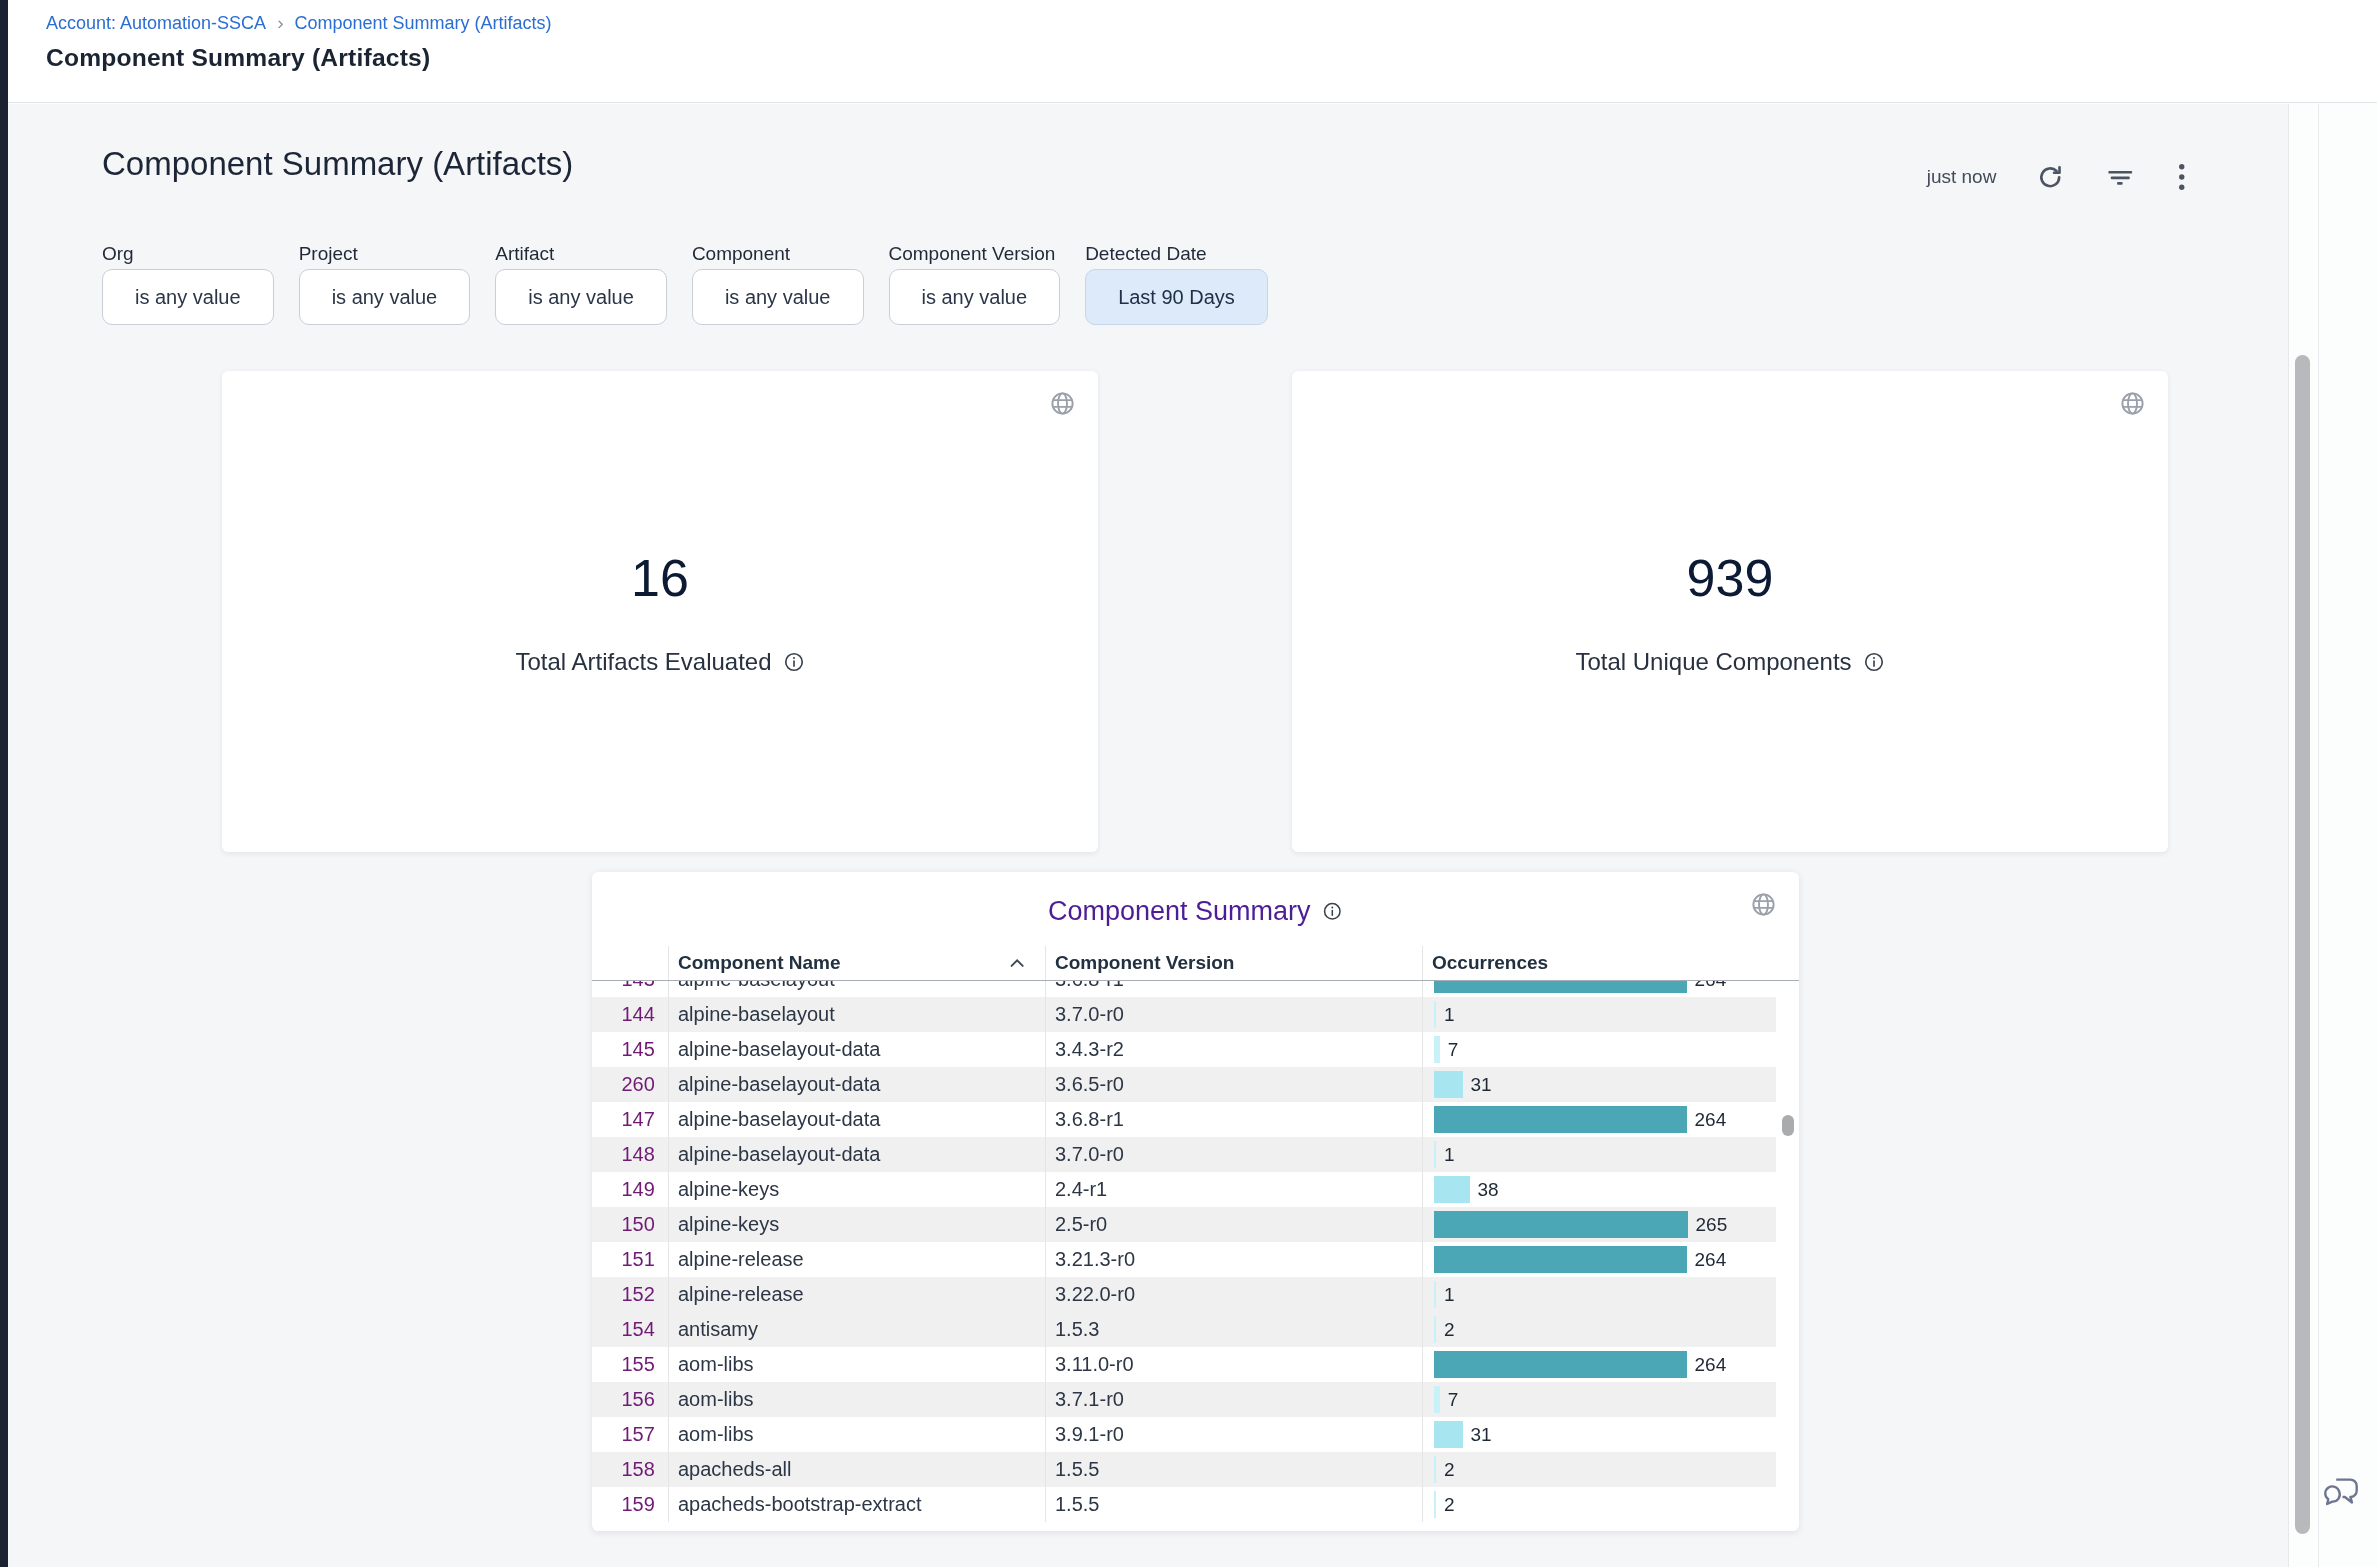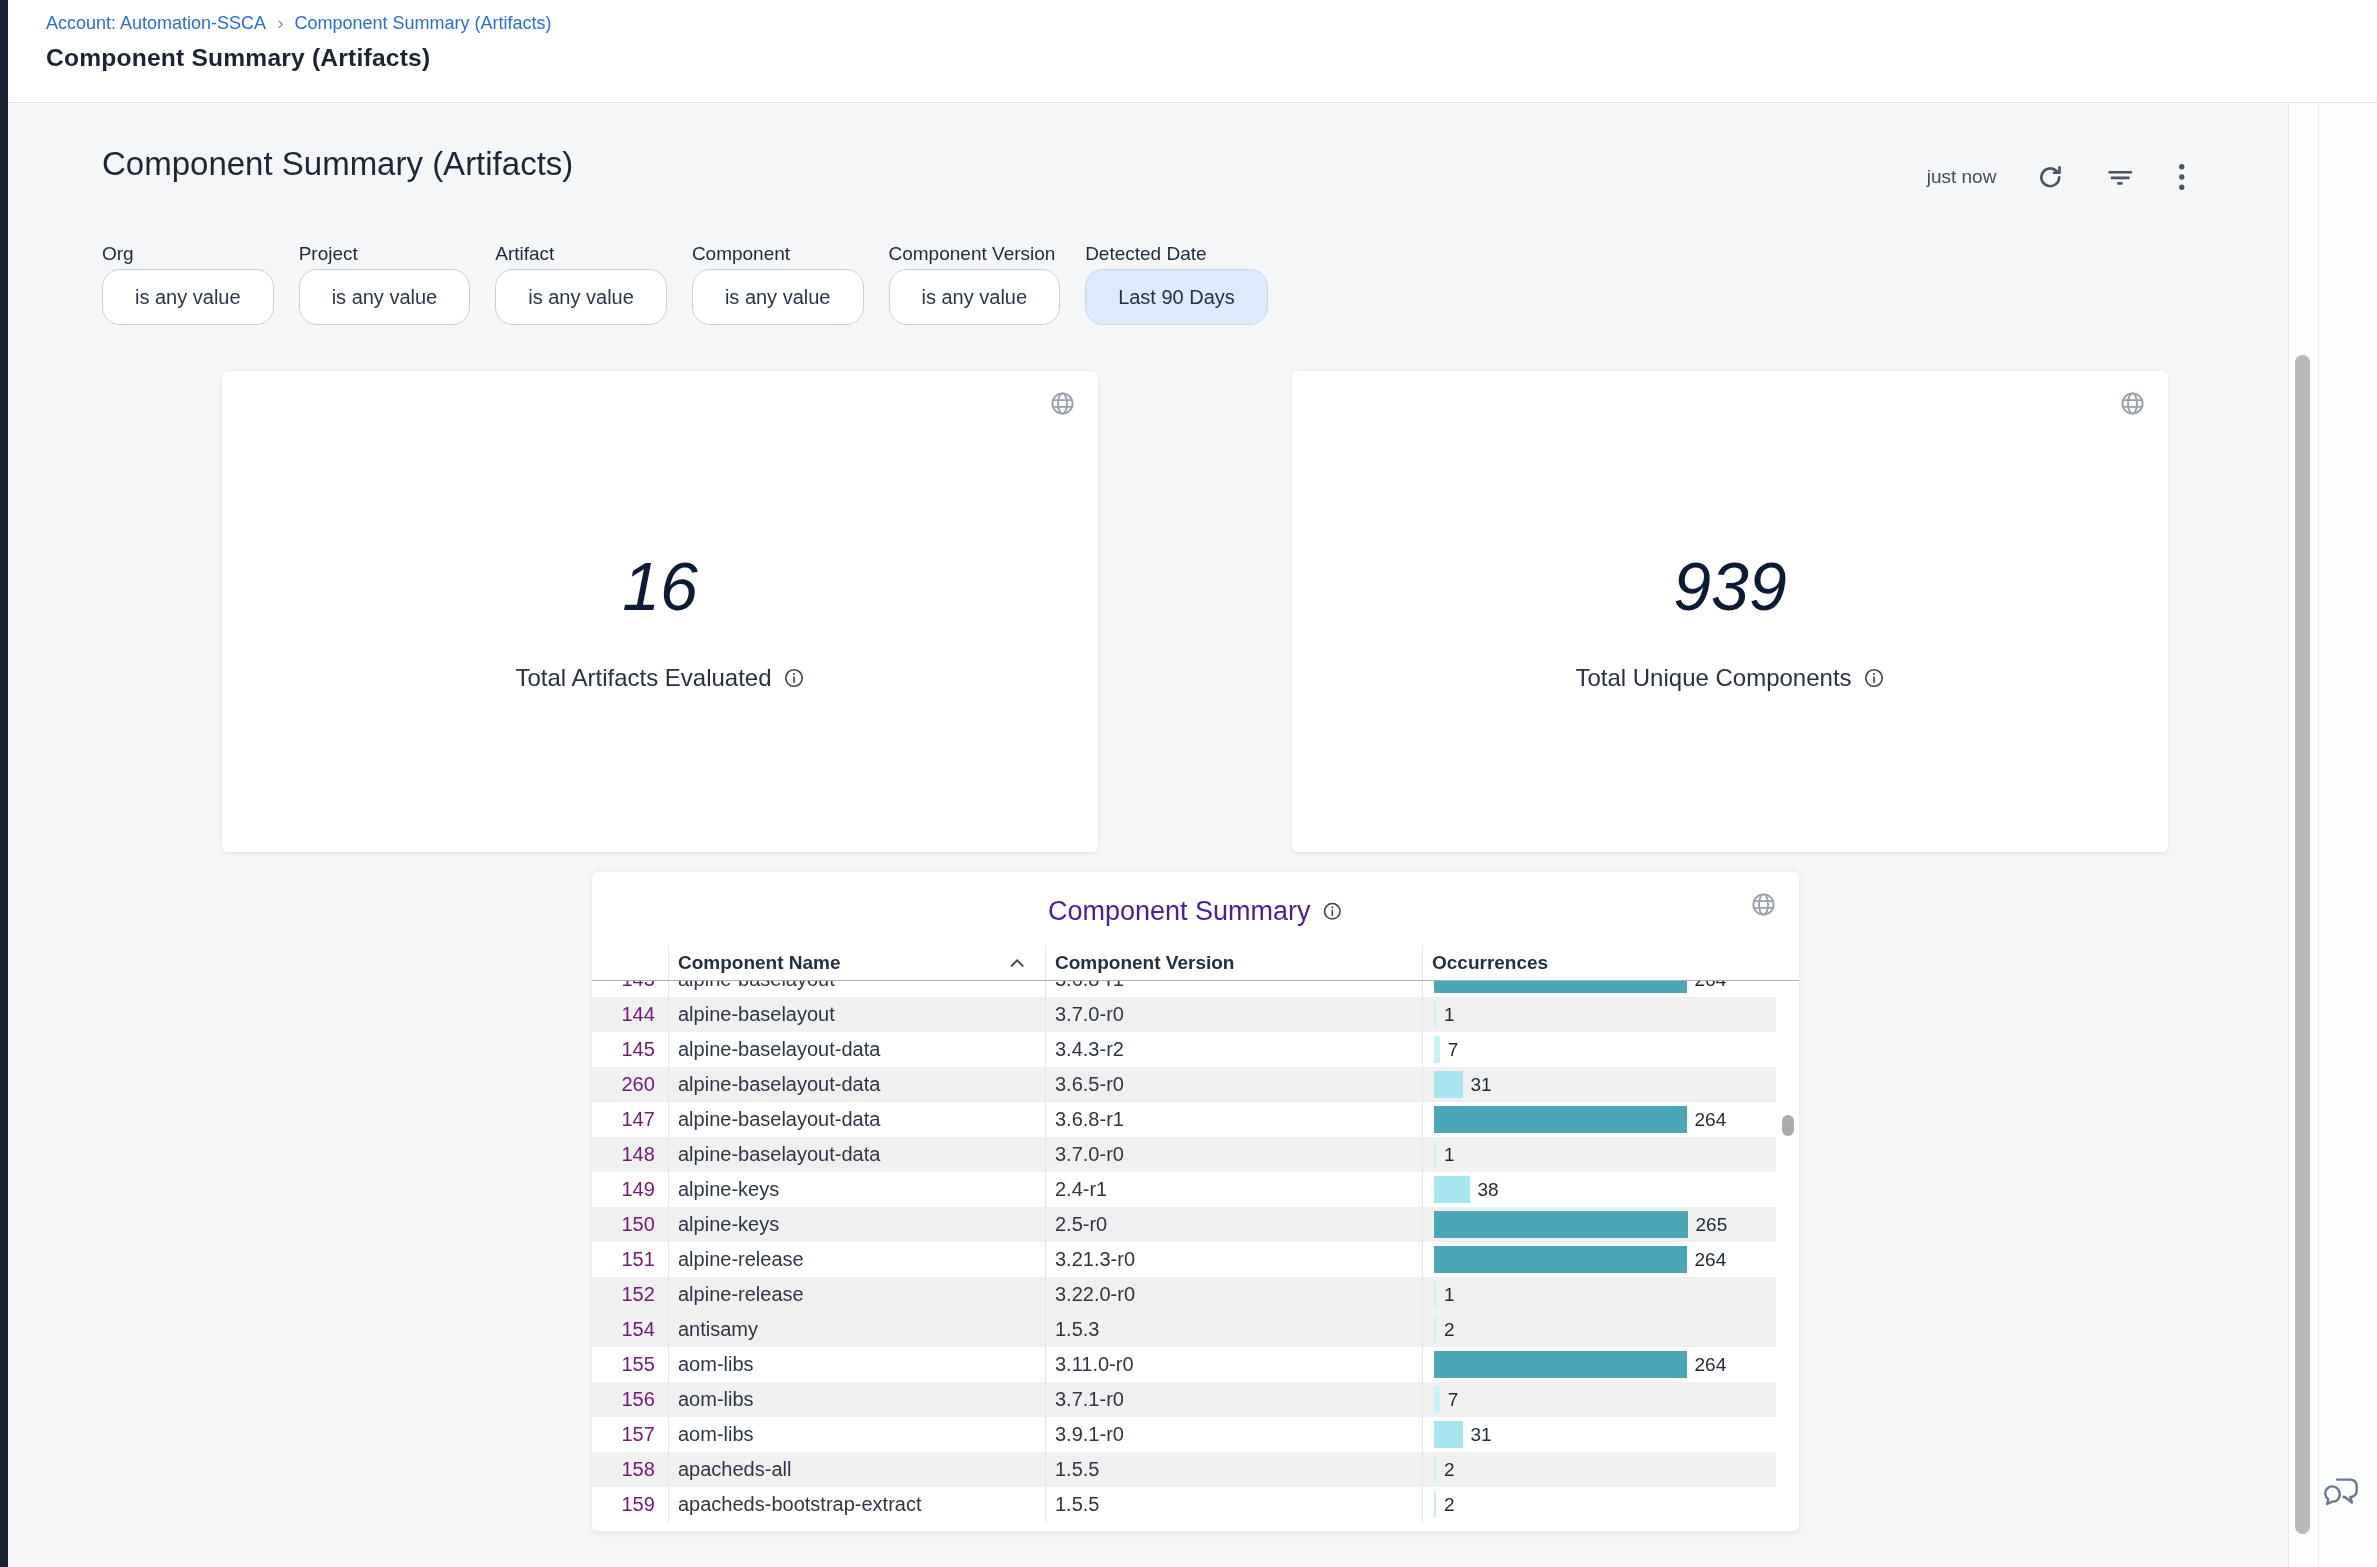--- a/index.html
+++ b/index.html
@@ -28,29 +28,29 @@
   
   .dash-actions { position:absolute; top:54px; right:98px; display:flex; align-items:center; gap:36px; }
   .last-refresh { font-size:19px; color:#414c59; }
   .icon-btn { background:none; border:none; cursor:pointer; display:flex; align-items:center; justify-content:center; padding:3.2px; }
 
   
   .filters { display:flex; gap:25px; margin-top:60px; align-items:flex-start; }
   .filter-group { display:flex; flex-direction:column; }
   .filter-label { font-size:19px; font-weight:500; color:#1f2938; margin-bottom:4px; }
   .filter-btn { height:56px; min-width:170px; padding:0 32px; background:#ffffff;
-    border:1.2px solid #c9cfd8; border-radius:18px; font-size:20px; color:#2a3648;
+    border:1.2px solid #c9cfd8; border-radius:10px; font-size:20px; color:#2a3648;
     font-family:inherit; cursor:pointer; }
   .filter-btn.active { background:#dceaf9; border-color:#c6d7ec; font-weight:500; color:#203047; }
 
   
   .cards-row { display:flex; justify-content:center; gap:194px; margin-top:46px; }
   .stat-card { width:876px; height:481px; background:#ffffff; border-radius:6.3px;
     box-shadow:0 1.6px 4.8px rgba(40,41,61,.08); position:relative; text-align:center; }
-  .stat-value { padding-top:181px; font-size:68px; color:#0c1b33; line-height:1;font-style:italic; }
+  .stat-value { padding-top:181px; font-size:52px; color:#0c1b33; line-height:1; }
   .stat-label-row { margin-top:44px; display:flex; align-items:center; justify-content:center; gap:11px;
     font-size:24px; color:#27313f; }
   .card-globe { position:absolute; top:19px; right:22px; }
 
   
   .table-card { width:1207px; height:659px; margin:20px auto 0; background:#ffffff; border-radius:6.3px;
     box-shadow:0 1.6px 6.3px rgba(40,41,61,.10); position:relative; overflow:hidden; }
   .table-title-row { padding-top:24px; display:flex; align-items:center; justify-content:center; gap:11px;
     font-size:27px; font-weight:500; color:#4c1d95; }
   .thead { display:grid; grid-template-columns:76px 377px 377px 376px; height:35px; margin-top:19px;

